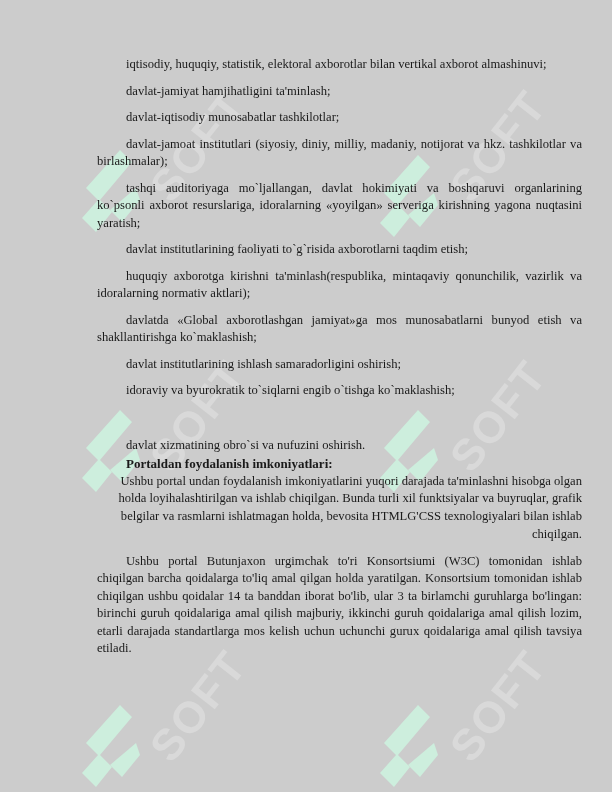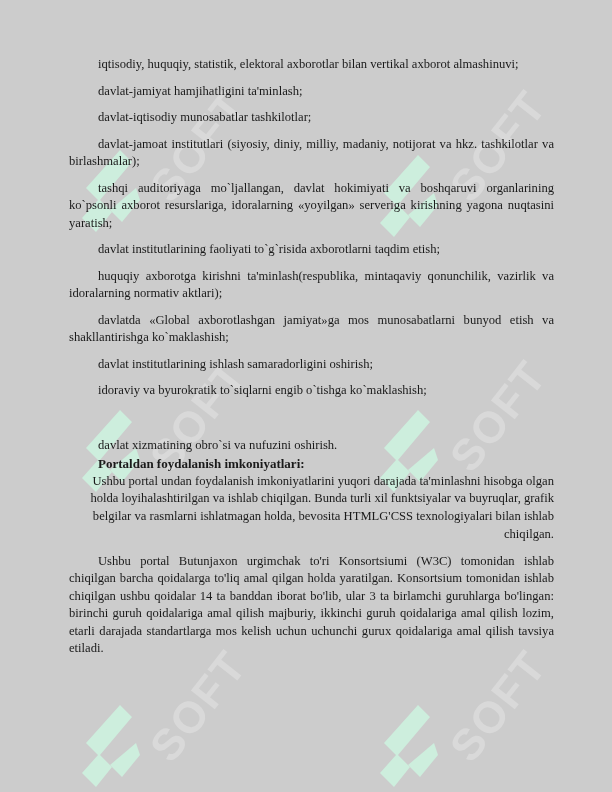--- a/index.html
+++ b/index.html
@@ -1,20 +1,20 @@
 <!DOCTYPE html>
 <html><head>
 <meta charset="utf-8">
 <style>
   html, body { margin:0; padding:0; }
   body { width:612px; height:792px; background:#cccccc; position:relative; overflow:hidden; }
   .wm { position:absolute; pointer-events:none; }
   .wm-logo { width:58px; height:110px; }
   .wm-text { position:absolute; font-family:"Liberation Sans", sans-serif; font-weight:bold; font-size:44px; color:#d9d9d9; transform:rotate(-52deg); transform-origin:left top; letter-spacing:2px; }
-  .page { position:absolute; left:69px; top:56px; width:485px; font-family:"Liberation Serif", serif; font-size:12.6px; color:#1a1a1a; line-height:17.5px; }
+  .page { position:absolute; left:97px; top:56px; width:485px; font-family:"Liberation Serif", serif; font-size:12.6px; color:#1a1a1a; line-height:17.5px; }
   .p { margin:0 0 9px 0; text-align:justify; text-indent:29px; }
   .heading { margin:0 0 0 0; text-indent:29px; font-weight:bold; font-size:13px; }
   .plain { margin:0 0 9px 0; text-align:right; text-indent:0; line-height:17.8px; }
 </style>
 </head>
 <body>
 
 <div class="wm">
   <svg class="wm wm-logo" style="left:82px;top:150px;" viewBox="0 0 58 110">
       <g fill="#cdeedd">

